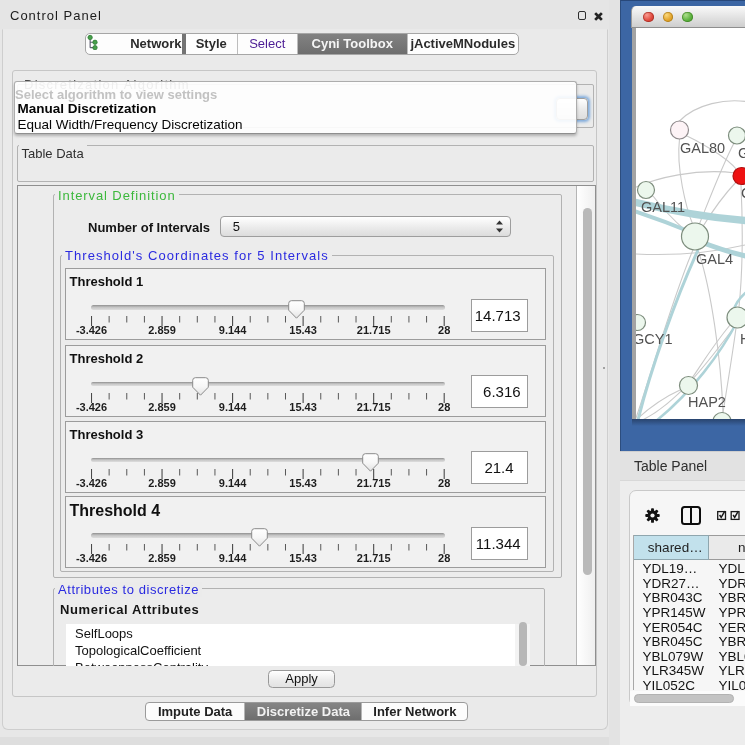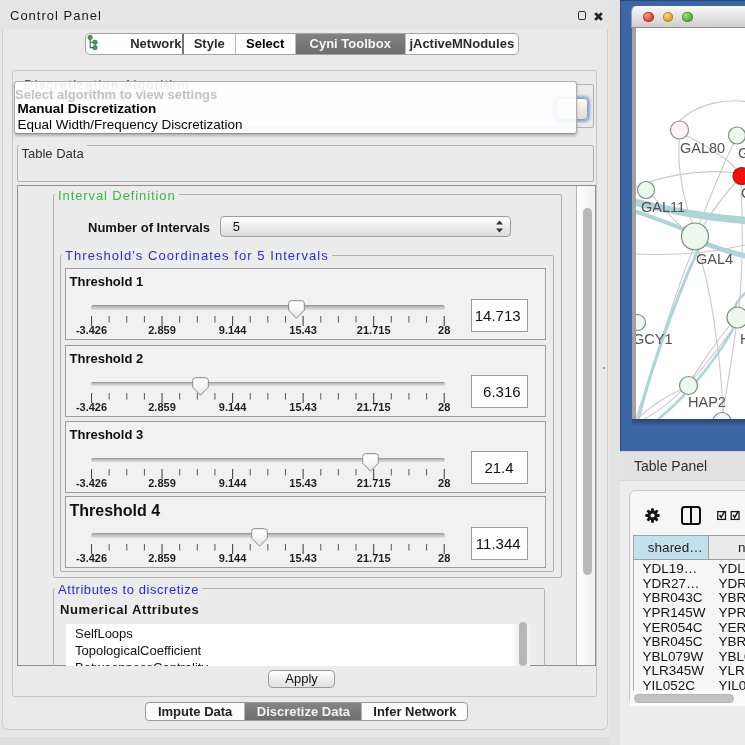--- a/index.html
+++ b/index.html
@@ -18,31 +18,31 @@
   <div class="abs" style="left:577.5px;top:11px;width:6px;height:6.5px;border:1.4px solid #2e2e2e;border-radius:2px;"></div>
   <svg class="abs" style="left:593px;top:10.8px" width="11" height="11" viewBox="0 0 11 11">
         <path d="M1.2 3.1 L3.1 1.2 L5.5 3.6 L7.9 1.2 L9.8 3.1 L7.4 5.5 L9.8 7.9 L7.9 9.8 L5.5 7.4 L3.1 9.8 L1.2 7.9 L3.6 5.5 Z" fill="#242424"></path>
       </svg>
 
   <div class="abs" style="left:2px;top:29px;width:604px;height:699px;background:#eaeaea;border:1px solid #cecece;border-top-color:#e9e9e9;border-radius:0 0 6px 6px;"></div>
 
   <div class="abs" style="left:0;top:737px;width:620px;height:8px;background:#dedede;"></div>
 
   <div class="abs" style="left:85px;top:33px;width:433.5px;height:21.5px;background:#fdfdfd;border:1px solid #a6a6a6;border-radius:5px;box-sizing:border-box;display:flex;overflow:hidden;">
-    <div style="width:95.5px;display:flex;align-items:center;justify-content:center;border-right:2px solid #737373;gap:28px;">
+    <div style="width:95.5px;display:flex;align-items:center;justify-content:center;border-right:4px solid #737373;gap:28px;">
       <svg width="13" height="16" viewBox="0 0 13 16" style="margin-right:4px;margin-top:-3px;">
         <path d="M4.4 5.5 V14 M4.4 8.3 H9 M4.4 14 H9" stroke="#5c5c6e" stroke-width="1.2" fill="none"></path>
         <circle cx="4.4" cy="3.2" r="2.3" fill="#47a04b" stroke="#2f7d35" stroke-width="0.9"></circle>
         <circle cx="9.6" cy="8.3" r="2.3" fill="#47a04b" stroke="#2f7d35" stroke-width="0.9"></circle>
         <circle cx="9.6" cy="14" r="2.3" fill="#47a04b" stroke="#2f7d35" stroke-width="0.9"></circle>
       </svg>
       <span style="font-size:13px;font-weight:bold;color:#2b2b2b;">Network</span>
     </div>
     <div style="width:51.5px;display:flex;align-items:center;justify-content:center;border-right:1px solid #bdbdbd;font-size:13px;font-weight:bold;color:#2b2b2b;">Style</div>
-    <div style="width:58.5px;display:flex;align-items:center;justify-content:center;border-right:1px solid #bdbdbd;font-size:13px;font-weight:bold;color:#000000;">Select</div>
+    <div style="width:58.5px;display:flex;align-items:center;justify-content:center;border-right:1px solid #bdbdbd;font-size:13px;font-weight:normal;color:#4c1d95;">Select</div>
     <div style="width:109.5px;display:flex;align-items:center;justify-content:center;border-right:1px solid #bdbdbd;font-size:13px;font-weight:bold;color:#f5f5f5;background:linear-gradient(#828282,#6e6e6e);">Cyni Toolbox</div>
     <div style="flex:1;display:flex;align-items:center;justify-content:center;font-size:13px;font-weight:bold;color:#2b2b2b;">jActiveMNodules</div>
   </div>
 
   <div class="abs" style="left:12px;top:69.5px;width:585px;height:627px;background:#ebebeb;border:1px solid #c6c6c6;border-radius:3px;box-sizing:border-box;"></div>
 
   <div class="abs tb" style="left:17px;top:84px;width:575px;height:42px;"></div>
   <div class="abs lbl" style="left:21px;top:76.5px;padding:0 3px;color:#4a4a4a;letter-spacing:1.25px;">Discretization Algorithm</div>
   <div class="abs" style="left:556px;top:98px;width:31.5px;height:21.5px;background:linear-gradient(#ffffff,#e9e9e9 55%,#dedede);border:1px solid #9f9f9f;border-radius:4px;box-shadow:0 0 3px 1.5px #7fabdc;box-sizing:border-box;"></div>
 

